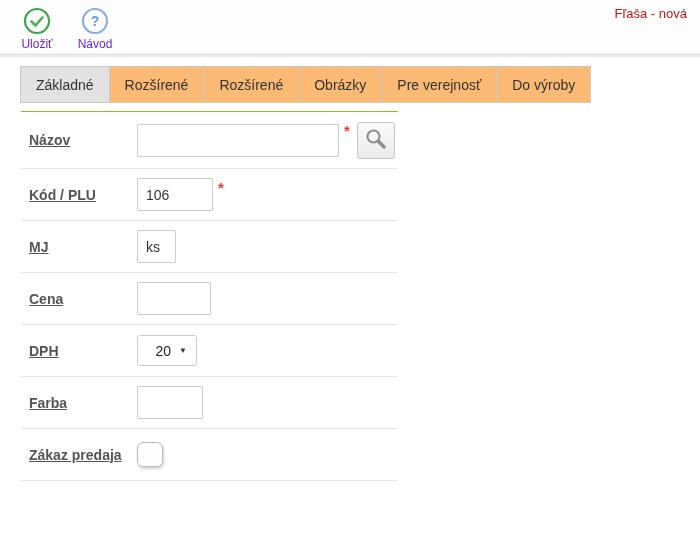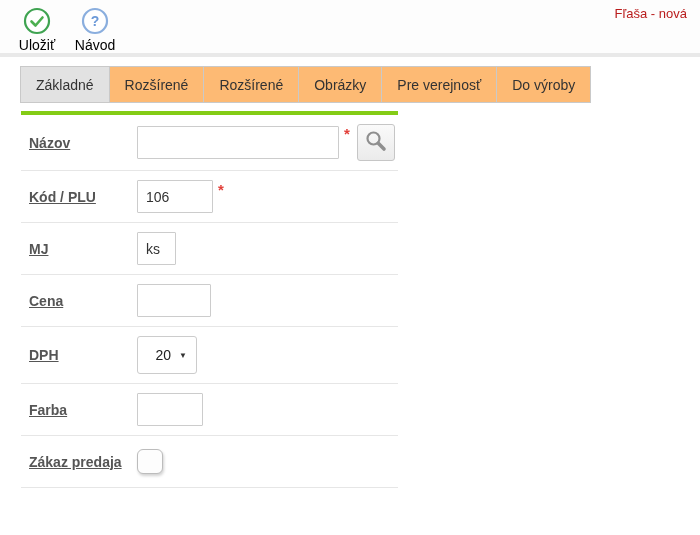--- a/index.html
+++ b/index.html
@@ -27,22 +27,22 @@
     display: inline-flex;
     flex-direction: column;
     align-items: center;
     gap: 2px;
     margin-right: 14px;
     cursor: pointer;
     min-width: 44px;
   }
   .tool-btn .ico { width: 28px; height: 28px; display: block; }
   .tool-btn .lbl {
-    font-size: 14px;
-    color: #000000;
+    font-size: 12px;
+    color: #6d28d9;
   }
   .win-title {
     position: absolute;
     top: 6px;
     right: 13px;
     font-size: 13px;
     color: #b91c1c;
   }
 
   
@@ -69,21 +69,21 @@
     margin: 8px 0 0 21px;
     width: 377px;
   }
   .frow {
     display: flex;
     align-items: center;
     border-bottom: 1px solid #e6e6e6;
     padding: 9px 0 9px 8px;
     min-height: 52px;
   }
-  .frow:first-child { border-top: 4px solid #84cc16; min-height: 58px; }
+  .frow:first-child { border-top: 1px solid #84cc16; min-height: 58px; }
   .flabel {
     width: 108px;
     flex: 0 0 108px;
     font-size: 14px;
     font-weight: bold;
     color: #555555;
     text-decoration: underline;
     cursor: pointer;
   }
   .tinput {
@@ -115,21 +115,21 @@
     margin-left: 7px;
     border: 1px solid #c6c6c6;
     border-radius: 3px;
     background: linear-gradient(#fafafa, #ebebeb);
     display: inline-flex;
     align-items: center;
     justify-content: center;
     cursor: pointer;
   }
   .select-box {
-    width: 60px; height: 38px;
+    width: 60px; height: 31px;
     border: 1px solid #cccccc;
     border-radius: 3px;
     background: #ffffff;
     display: inline-flex;
     align-items: center;
     justify-content: flex-end;
     gap: 8px;
     padding: 0 9px;
     font-size: 14px;
     color: #222222;

